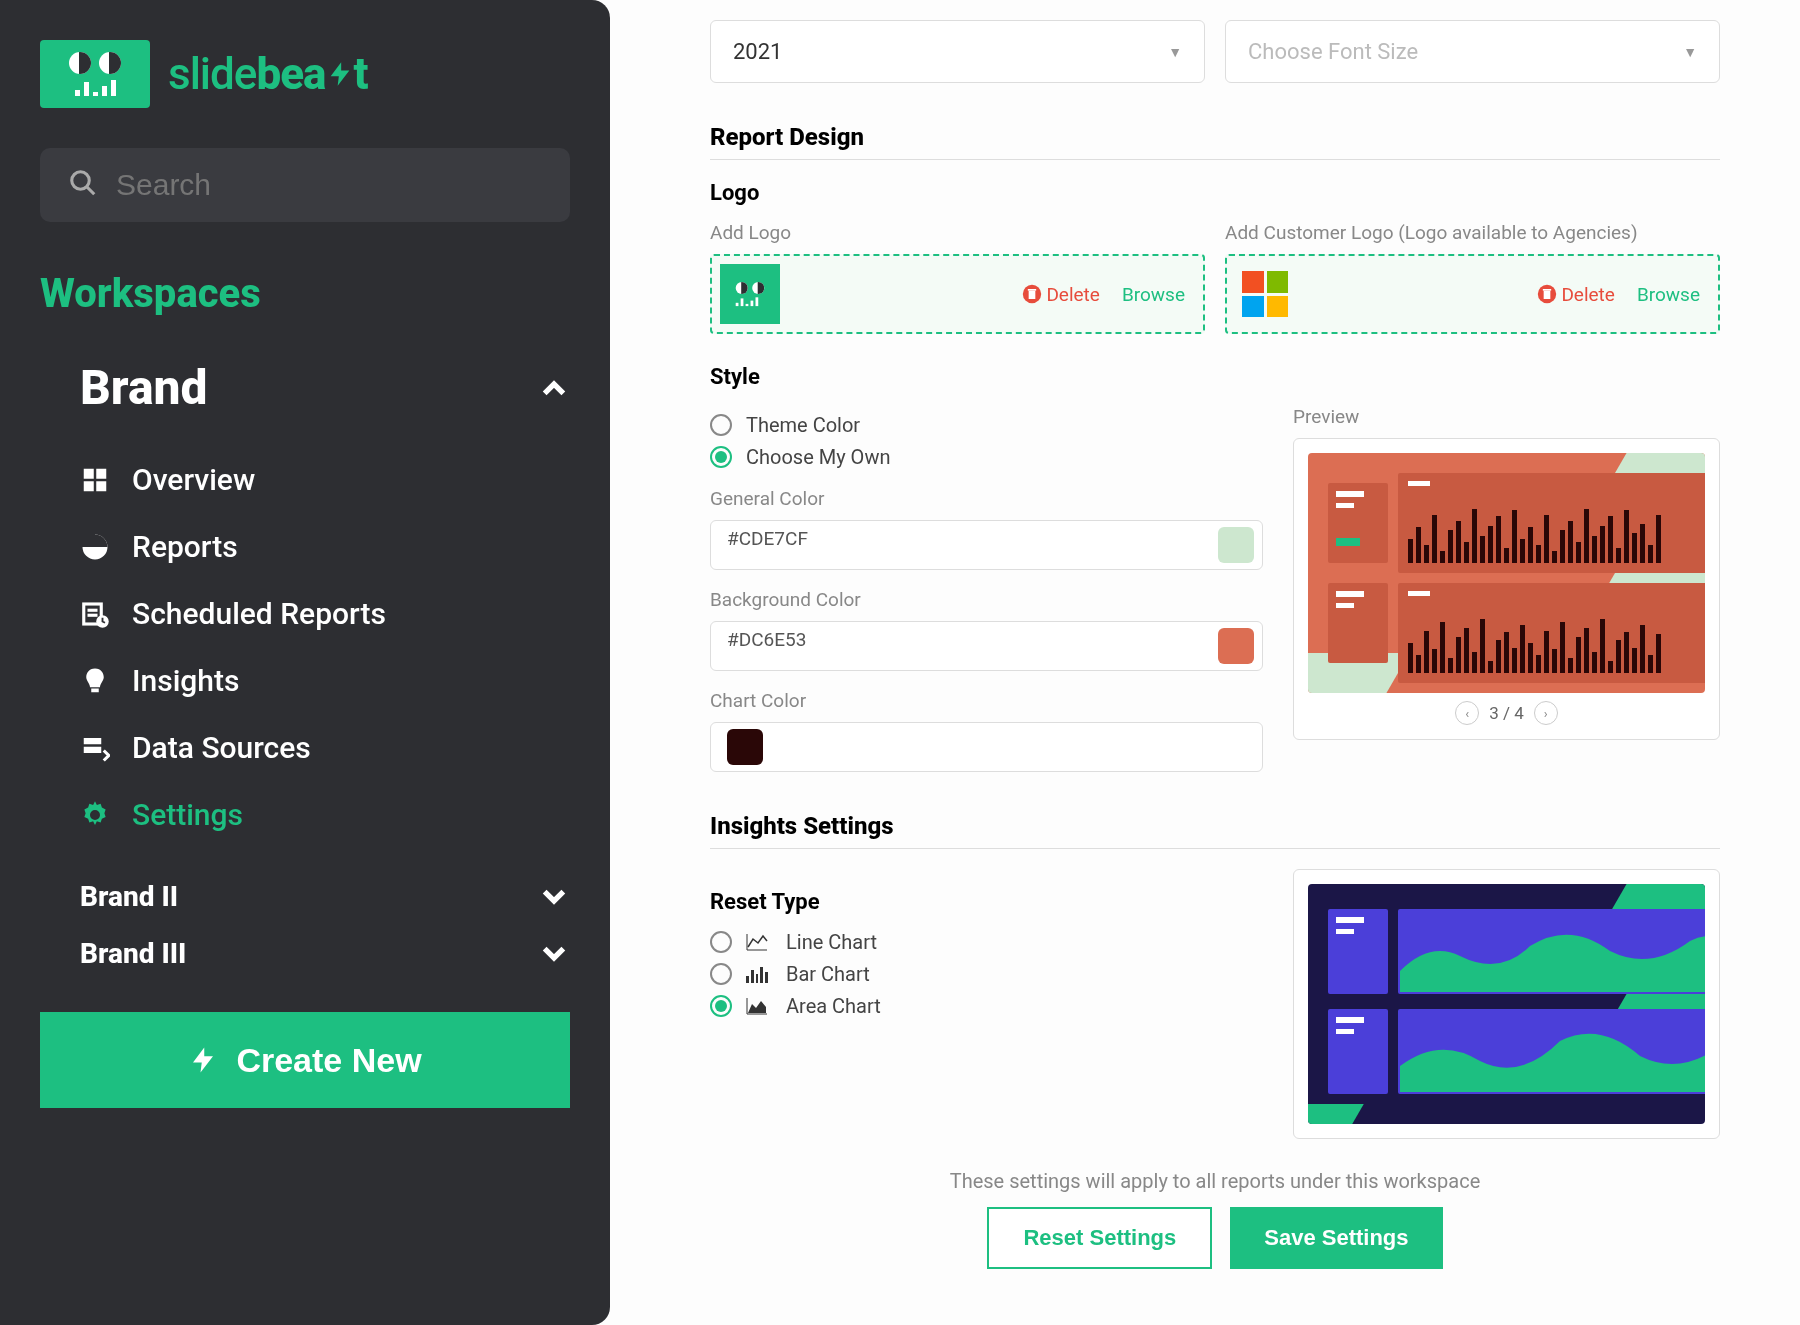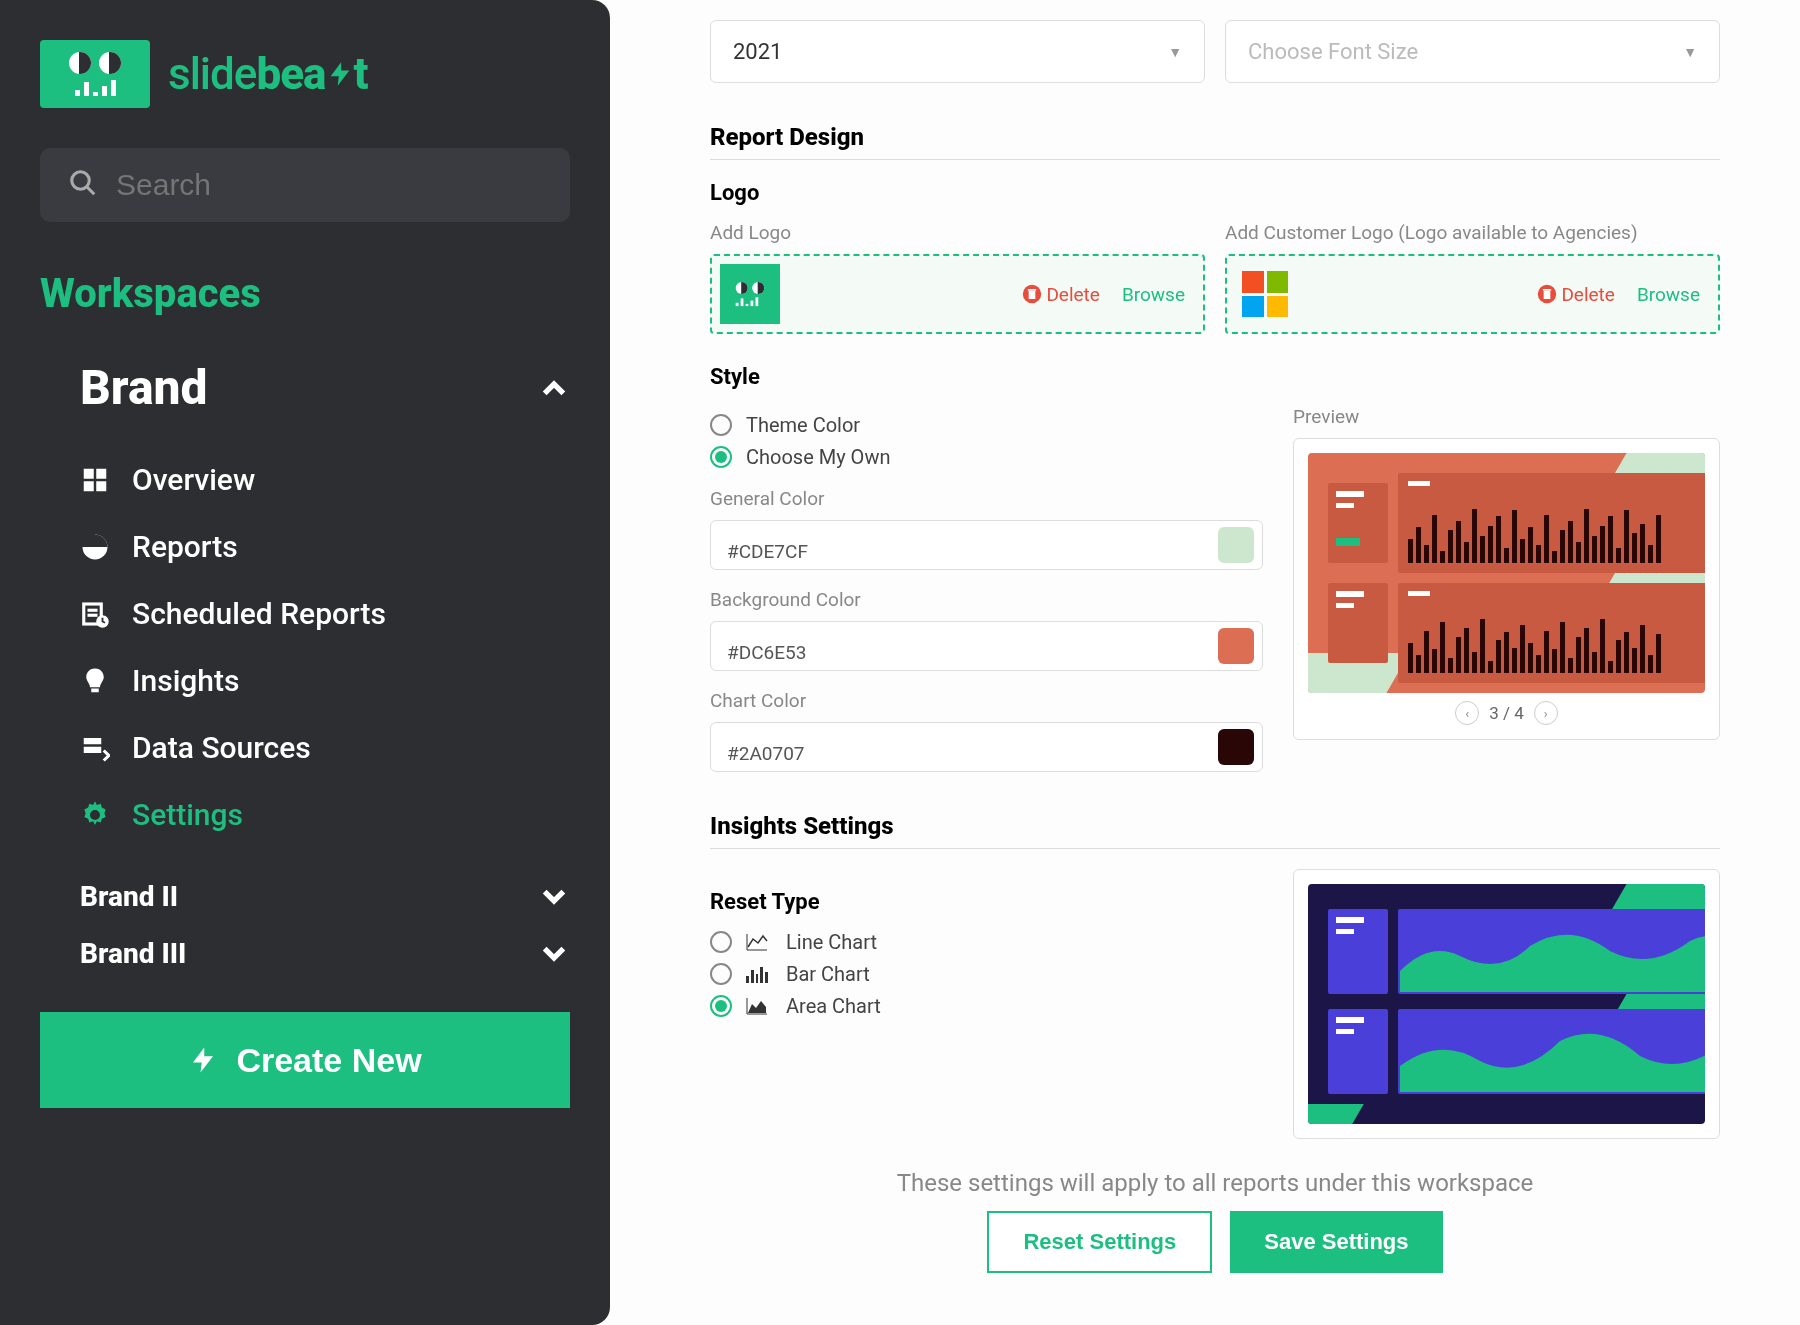--- a/index.html
+++ b/index.html
@@ -58,39 +58,39 @@
 
 .radio-row { display:flex; align-items:center; gap:14px; margin:8px 0; cursor:pointer; font-size:20px; color:#444; }
 .radio { width:22px; height:22px; border:2.5px solid #888; border-radius:50%; display:flex; align-items:center; justify-content:center; flex-shrink:0; }
 .radio.checked { border-color:#1dbf81; }
 .radio.checked::after { content:""; width:12px; height:12px; border-radius:50%; background:#1dbf81; }
 .mini-chart { width:22px; height:18px; display:inline-flex; align-items:flex-end; gap:2px; margin-right:4px; }
 .mini-chart span { width:3px; background:#333; }
 .mini-chart.line { align-items:center; }
 
 .color-field { margin-top: 18px; }
-.color-input-row { border:1px solid #ddd; border-radius:6px; display:flex; align-items:flex-end; padding:6px 8px 6px 16px; background:#fff; }
+.color-input-row { border:1px solid #ddd; border-radius:6px; display:flex; align-items:flex-start; padding:6px 8px 6px 16px; background:#fff; }
 .color-input-row span { flex:1; font-size:19px; color:#555; }
 .swatch { width:36px; height:36px; border-radius:6px; }
 
 .preview-box { border:1px solid #ddd; border-radius:6px; padding:14px; background:#fff; }
 .preview-canvas { width:100%; height:240px; border-radius:4px; overflow:hidden; position:relative; }
 .preview-canvas.red { background:#dc6e53; }
 .preview-canvas.dark { background:#1b1647; }
 .pv-strip { position:absolute; width:110px; height:40px; transform:skewX(-30deg); }
 .pv-card { position:absolute; border-radius:2px; }
 .pv-bars { position:absolute; display:flex; align-items:flex-end; gap:3px; }
 .pv-bars span { width:5px; background:#2a0707; }
 .pager { display:flex; align-items:center; justify-content:center; gap:10px; margin-top:8px; font-size:17px; color:#666; }
 .pager-btn { width:24px; height:24px; border:1px solid #ccc; border-radius:50%; display:flex; align-items:center; justify-content:center; cursor:pointer; background:#fff; font-size:13px; color:#888; }
 
 .pv-area { position:absolute; }
 .pv-area svg { width:100%; height:100%; }
 
-.footer-note { text-align:center; color:#888; font-size:24px; margin-top:30px; }
+.footer-note { text-align:center; color:#888; font-size:20px; margin-top:30px; }
 .footer-btns { display:flex; justify-content:center; gap:18px; margin-top:14px; }
 .btn-outline { border:2px solid #1dbf81; color:#1dbf81; background:#fff; padding:16px 34px; font-size:22px; font-weight:700; cursor:pointer; }
 .btn-solid { border:none; color:#fff; background:#1dbf81; padding:18px 34px; font-size:22px; font-weight:700; cursor:pointer; }
 </style>
 </head>
 <body>
 
 <aside class="sidebar">
   <div class="logo-row">
     <div class="logo-badge">
@@ -299,21 +299,20 @@
       <div class="color-field">
         <div class="field-label">Background Color</div>
         <div class="color-input-row">
           <span>#DC6E53</span>
           <div class="swatch" style="background:#DC6E53"></div>
         </div>
       </div>
       <div class="color-field">
         <div class="field-label">Chart Color</div>
         <div class="color-input-row">
-          <span>#2A0707</span>
           <div class="swatch" style="background:#2A0707"></div>
         </div>
       </div>
     </div>
     <div class="col-right">
       <div class="field-label">Preview</div>
       <div class="preview-box">
         <div class="preview-canvas red">
           <div class="pv-strip" style="background:#cde7cf; top:0; right:-20px;"></div>
           <div class="pv-strip" style="background:#cde7cf; top:100px; right:-20px;"></div>

